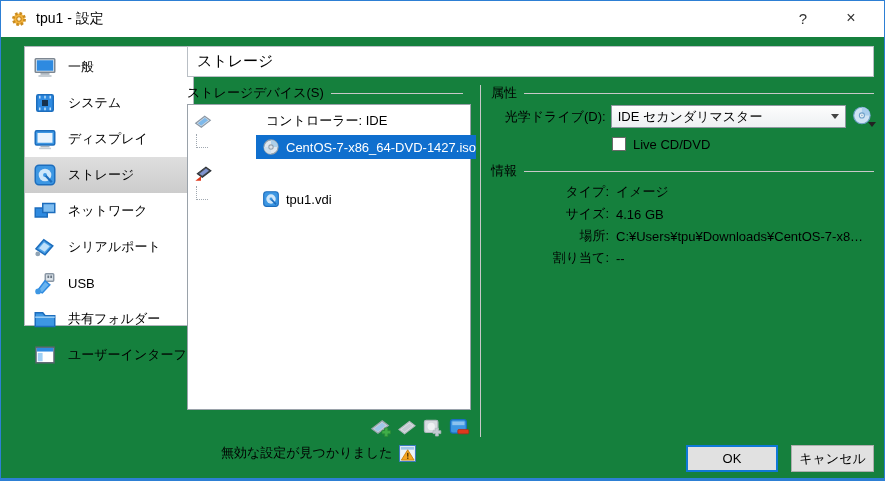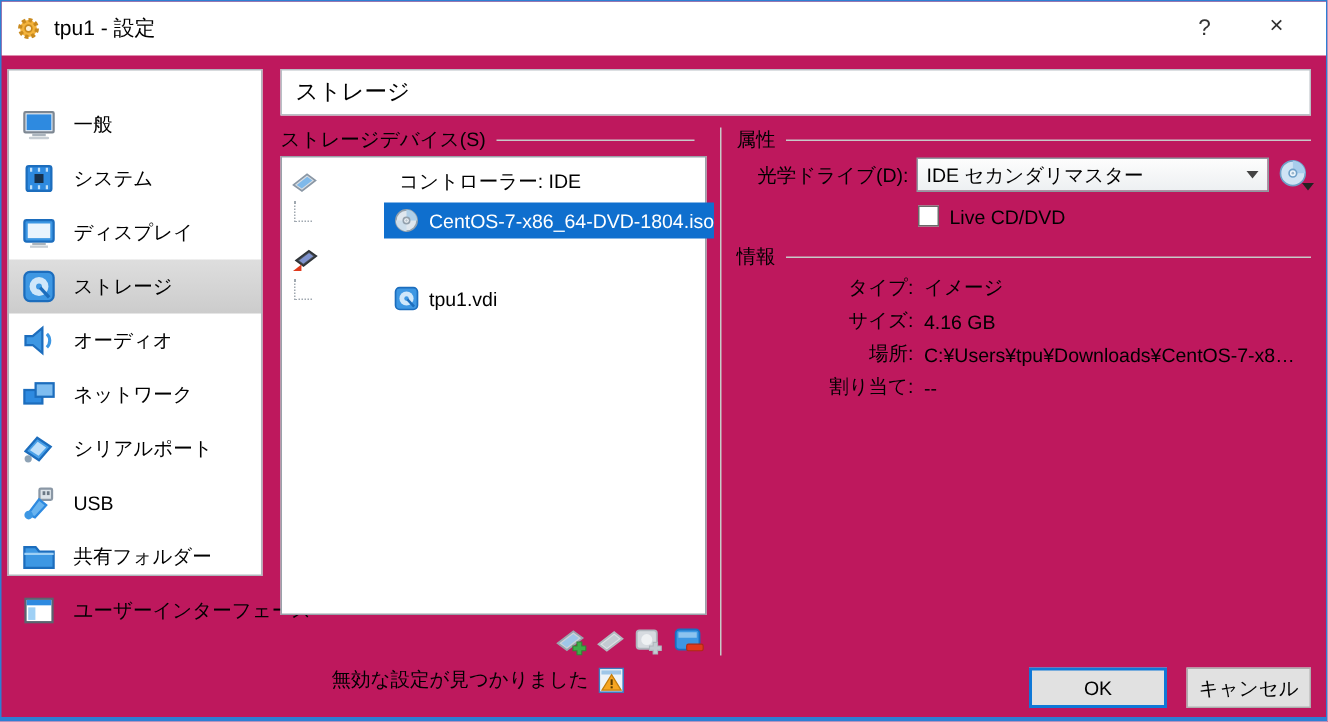--- a/index.html
+++ b/index.html
@@ -1,30 +1,30 @@
 <!DOCTYPE html>
 <html><head>
 <meta charset="utf-8">
 <style>
   html,body{margin:0;padding:0;background:#fff;}
   #window{
     position:relative;width:885px;height:481px;box-sizing:border-box;
-    background:#be185d;border:1px solid #2d7fd4;border-bottom-width:3px;
+    background:#15803d;border:1px solid #2d7fd4;border-bottom-width:3px;
     font-family:"Liberation Sans",sans-serif;font-size:13px;color:#000;
     overflow:hidden;
   }
   
   .titlebar{position:absolute;left:0;top:0;right:0;height:36px;background:#fff;display:flex;align-items:center;padding-left:9px;}
   .title-icon{width:18px;height:18px;margin-right:8px;flex:0 0 auto;}
   .title-text{font-size:14px;}
   .title-btn{position:absolute;top:0;width:46px;height:34px;display:flex;align-items:center;justify-content:center;font-size:15px;color:#333;background:transparent;border:none;}
   .title-btn.help{right:58px;}
   .title-btn.close{right:10px;font-size:16px;}
   
-  .sidebar{position:absolute;left:4px;top:45px;width:170px;height:338px;background:#fff;border:1px solid #b0b6bc;box-sizing:border-box;padding-top:18px;}
+  .sidebar{position:absolute;left:23px;top:45px;width:170px;height:280px;background:#fff;border:1px solid #b0b6bc;box-sizing:border-box;padding-top:2px;}
   .side-item{height:36px;display:flex;align-items:center;gap:11px;padding-left:8px;}
   .side-item.selected{background:linear-gradient(#dedede,#cccccc);}
   .sicon{width:24px;height:24px;flex:0 0 auto;display:flex;}
   .slabel{font-size:13px;white-space:nowrap;}
   
   .page-header{position:absolute;left:186px;top:45px;width:687px;height:31px;box-sizing:border-box;background:#fff;border:1px solid #b9bfc5;display:flex;align-items:center;padding-left:9px;font-size:15px;}
   
   .group-head{display:flex;align-items:center;font-size:13px;}
   .group-head .gline{flex:1;height:1px;background:#c8c8c8;margin-left:7px;}
   .storage-group-head{position:absolute;left:186px;top:83px;width:276px;}
@@ -125,29 +125,20 @@
     <div class="side-item selected">
       <span class="sicon">
           <svg viewBox="0 0 16 16" width="24" height="24">
             <rect x="1.5" y="1.5" width="13" height="13" rx="2.5" fill="#3d97e3" stroke="#1c6dbd"></rect>
             <circle cx="8" cy="8" r="4.2" fill="#cfe7fa"></circle>
             <circle cx="8" cy="8" r="1.3" fill="#3d97e3"></circle>
             <path d="M8.5 8.5 L12.5 12.8" stroke="#1c6dbd" stroke-width="1.5" fill="none"></path>
           </svg>
         </span>
       <span class="slabel">ストレージ</span>
-    </div>
-    <div class="side-item">
-      <span class="sicon">
-          <svg viewBox="0 0 16 16" width="24" height="24">
-            <path d="M2 6 h3.2 l4.3 -3.6 v11.2 l-4.3 -3.6 H2 Z" fill="#3d97e3" stroke="#1c6dbd"></path>
-            <path d="M11.5 5 a4.2 4.2 0 0 1 0 6" stroke="#3d97e3" stroke-width="1.4" fill="none"></path>
-          </svg>
-        </span>
-      <span class="slabel">オーディオ</span>
     </div>
     <div class="side-item">
       <span class="sicon">
           <svg viewBox="0 0 16 16" width="24" height="24">
             <rect x="1.5" y="6" width="8" height="6" fill="#2e8ae0" stroke="#1c6dbd"></rect>
             <rect x="6.5" y="3" width="8" height="6" fill="#7fbdf0" stroke="#1c6dbd"></rect>
           </svg>
         </span>
       <span class="slabel">ネットワーク</span>
     </div>
@@ -216,21 +207,21 @@
       <span class="row-body">
         <span class="ticon">
             <svg viewBox="0 0 16 16" width="18" height="18">
               <circle cx="8" cy="8" r="6.3" fill="#dfe7ee" stroke="#93a1ad"></circle>
               <path d="M8 1.7 a6.3 6.3 0 0 1 6.3 6.3 L8 8 Z" fill="#aecfe8"></path>
               <path d="M8 14.3 a6.3 6.3 0 0 1 -6.3 -6.3 L8 8 Z" fill="#cddeeb"></path>
               <circle cx="8" cy="8" r="1.9" fill="#f4f8fb" stroke="#93a1ad"></circle>
               <circle cx="8" cy="8" r="0.7" fill="#b8c4cd"></circle>
             </svg>
           </span>
-        <span class="tlabel">CentOS-7-x86_64-DVD-1804.iso</span>
+        <span class="tlabel">CentOS-7-x86_64-DVD-1427.iso</span>
       </span>
     </div>
     <div class="tree-row">
       <span class="ticon">
           <svg viewBox="0 0 16 16" width="18" height="18">
             <path d="M3 8.6 L10.6 2.8 L15 6 L7.4 11.8 Z" fill="#4a4f55" stroke="#2e3338"></path>
             <path d="M4.8 8.6 L10.7 4.1 L13.2 6 L7.3 10.5 Z" fill="#7f93cf"></path>
             <path d="M1.2 14.8 L6.2 10.9 L6.2 14.8 Z" fill="#e0391c"></path>
           </svg>
         </span>

